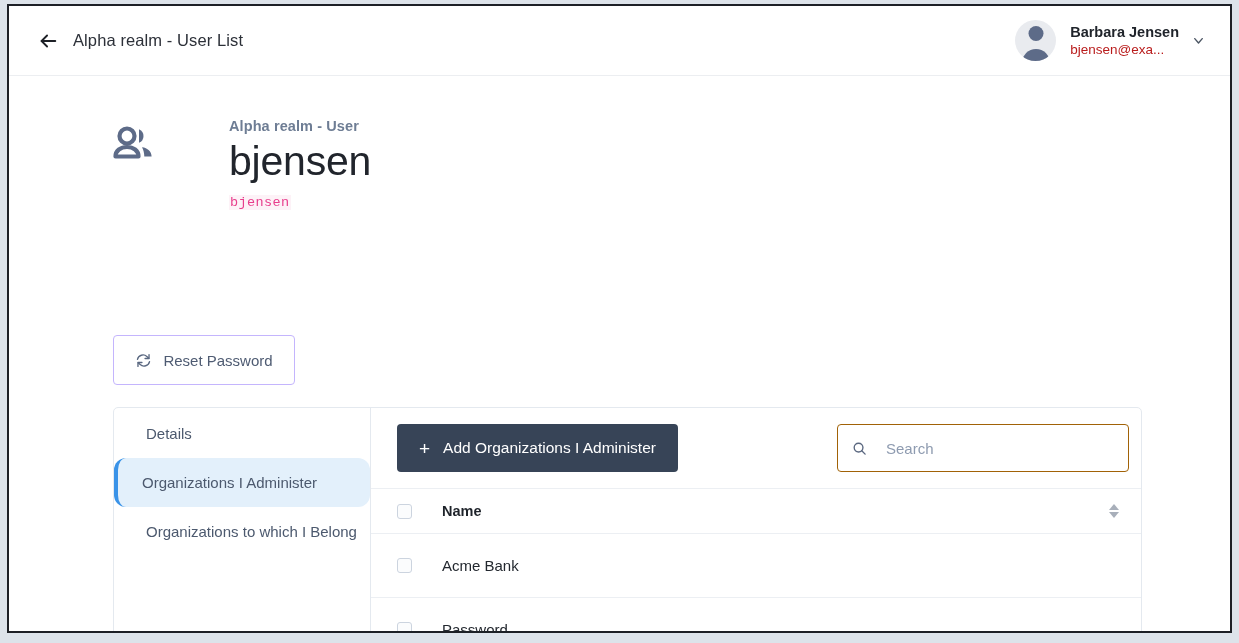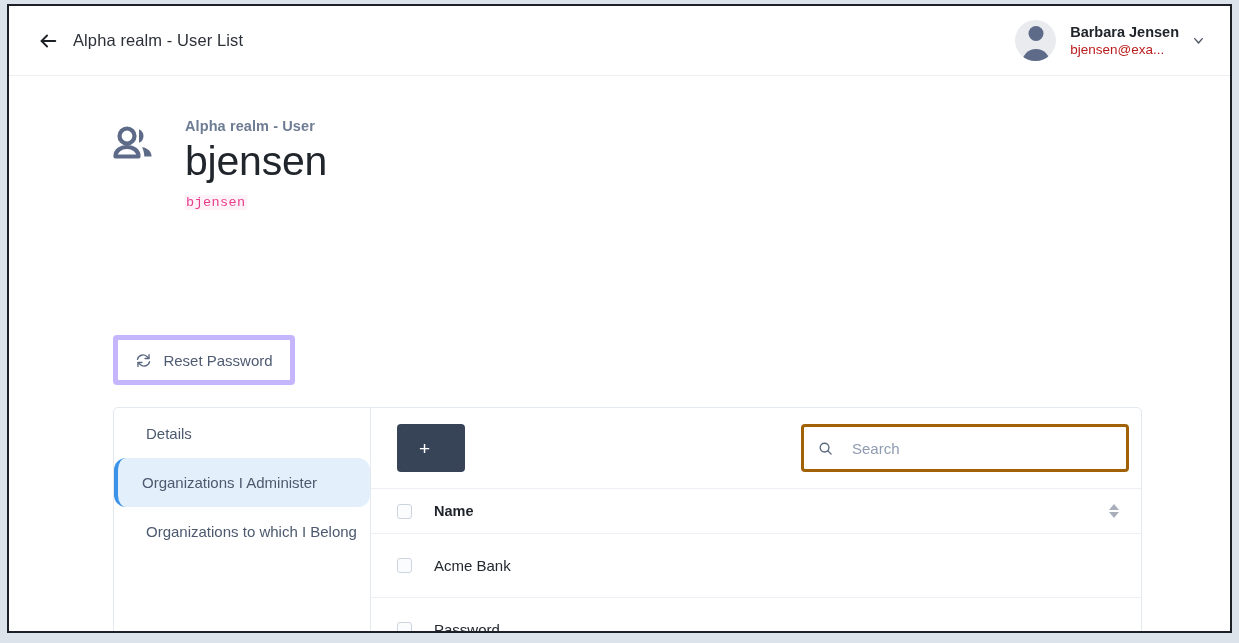--- a/index.html
+++ b/index.html
@@ -121,20 +121,21 @@
     padding: 0;
     background: #ffffff;
     height: 556px;
   }
 
   
   .page-head {
     display: flex;
     align-items: flex-start;
     padding: 42px 0 0 104px;
+    gap: 44px;
   }
 
   .page-head-icon {
     width: 48px;
     margin-top: 8px;
     color: #5d6b88;
     flex: none;
   }
 
   .page-head-text {
@@ -168,21 +169,21 @@
     letter-spacing: .4px;
   }
 
   
   .reset-btn {
     position: absolute;
     left: 104px;
     top: 259px;
     width: 182px;
     height: 50px;
-    border: 5px solid #c4b5fd;
+    border: 1px solid #c4b5fd;
     border-radius: 4px;
     background: #ffffff;
     display: flex;
     align-items: center;
     justify-content: center;
     cursor: pointer;
   }
   .reset-btn .rb-icon {
     color: #5a6881;
     display: flex;
@@ -264,23 +265,23 @@
   .add-btn .plus {
     font-size: 19px;
     margin-right: 13px;
     line-height: 1;
     font-weight: normal;
   }
 
   .toolbar-spacer { flex: 1; }
 
   .search-box {
-    width: 328px;
+    width: 292px;
     height: 48px;
-    border: 3px solid #a16207;
+    border: 1px solid #a16207;
     border-radius: 4px;
     display: flex;
     align-items: center;
     padding: 0 14px;
     cursor: text;
     background: #fff;
   }
   .search-box .s-icon {
     color: #5b6880;
     display: flex;
@@ -316,21 +317,21 @@
     width: 15px;
     height: 15px;
     border: 1px solid #ccd4df;
     border-radius: 3px;
     background: #fbfcfd;
     flex: none;
     cursor: pointer;
   }
 
   .cell-name {
-    margin-left: 22px;
+    margin-left: 30px;
     font-size: 15px;
     color: #23282f;
   }
   .tbl-row.head .cell-name {
     font-weight: bold;
     font-size: 14.5px;
     color: #1e232a;
   }
 
   .row-spacer { flex: 1; }
@@ -436,20 +437,21 @@
           <span>Organizations to which I Belong</span>
         </div>
 
       </div>
 
       <div class="table-area">
 
         <div class="toolbar">
           <button class="add-btn">
             <span class="plus">+</span>
+            <span>Add Organizations I Administer</span>
           </button>
 
           <div class="toolbar-spacer"></div>
 
           <div class="search-box">
             <span class="s-icon">
               <svg width="15" height="15" viewBox="0 0 24 24" fill="none" stroke="currentColor" stroke-width="2.2" stroke-linecap="round">
                 <circle cx="10.5" cy="10.5" r="7"></circle>
                 <line x1="15.6" y1="15.6" x2="21" y2="21"></line>
               </svg>

